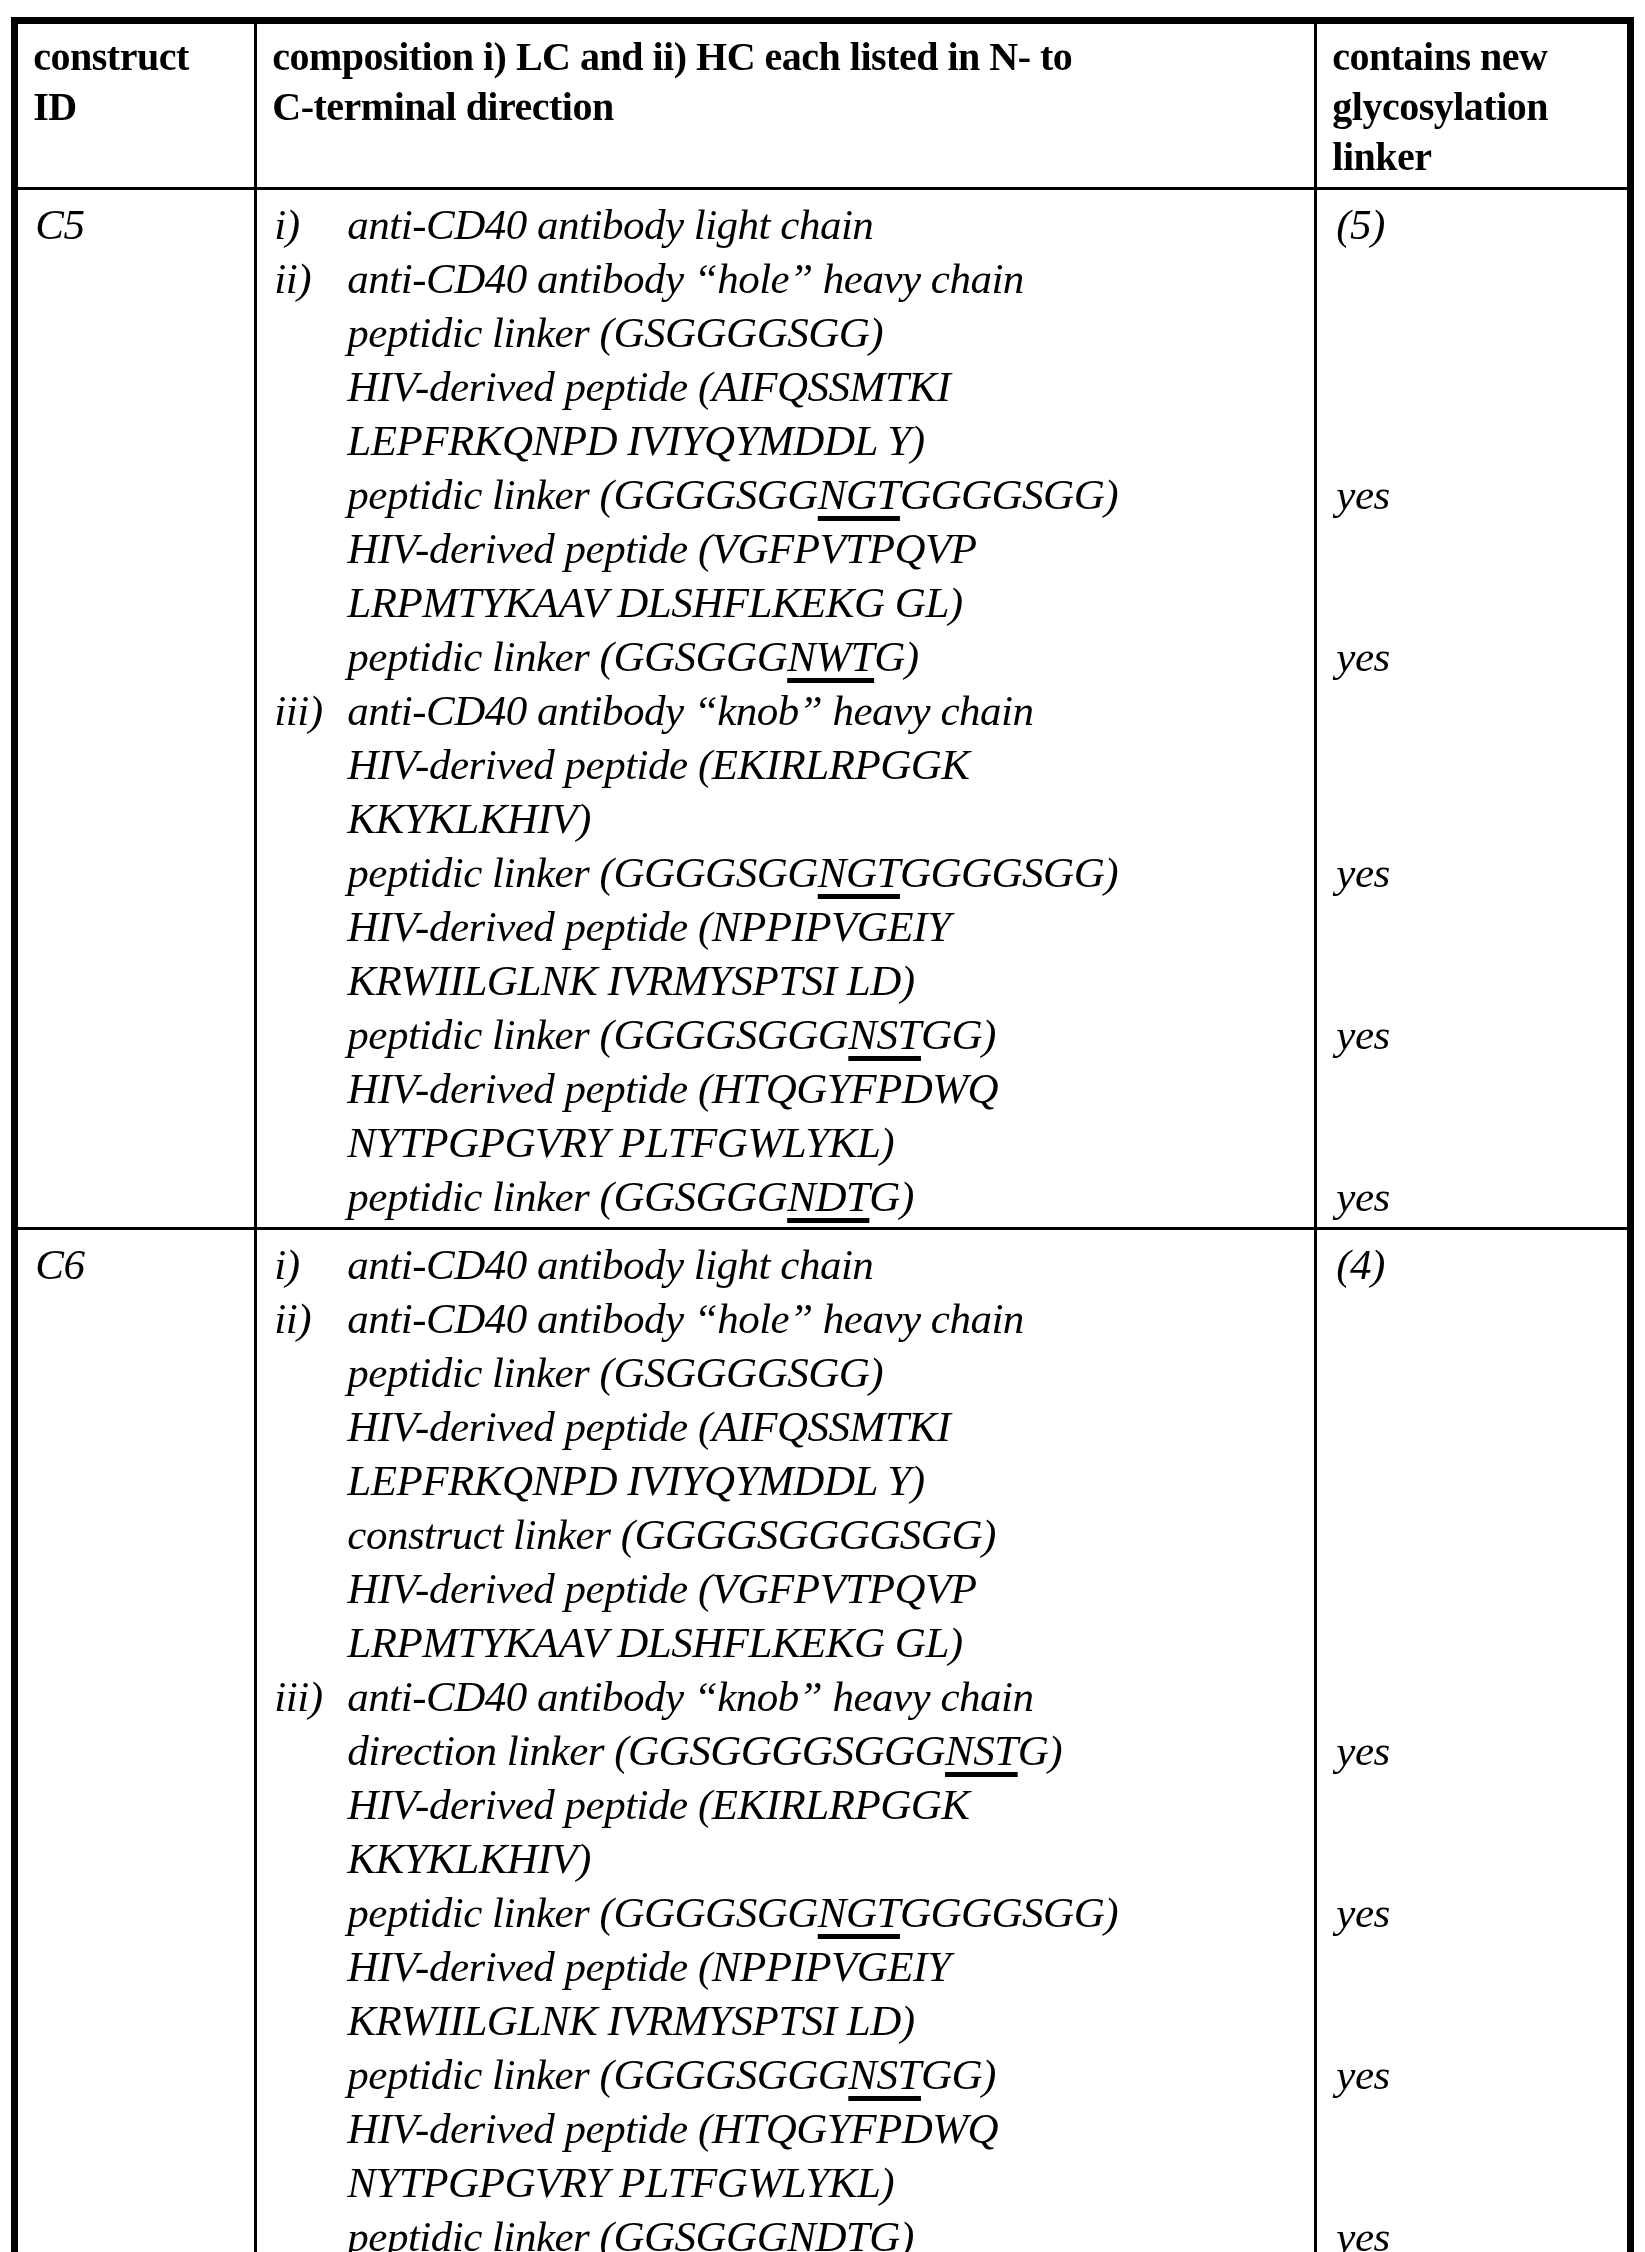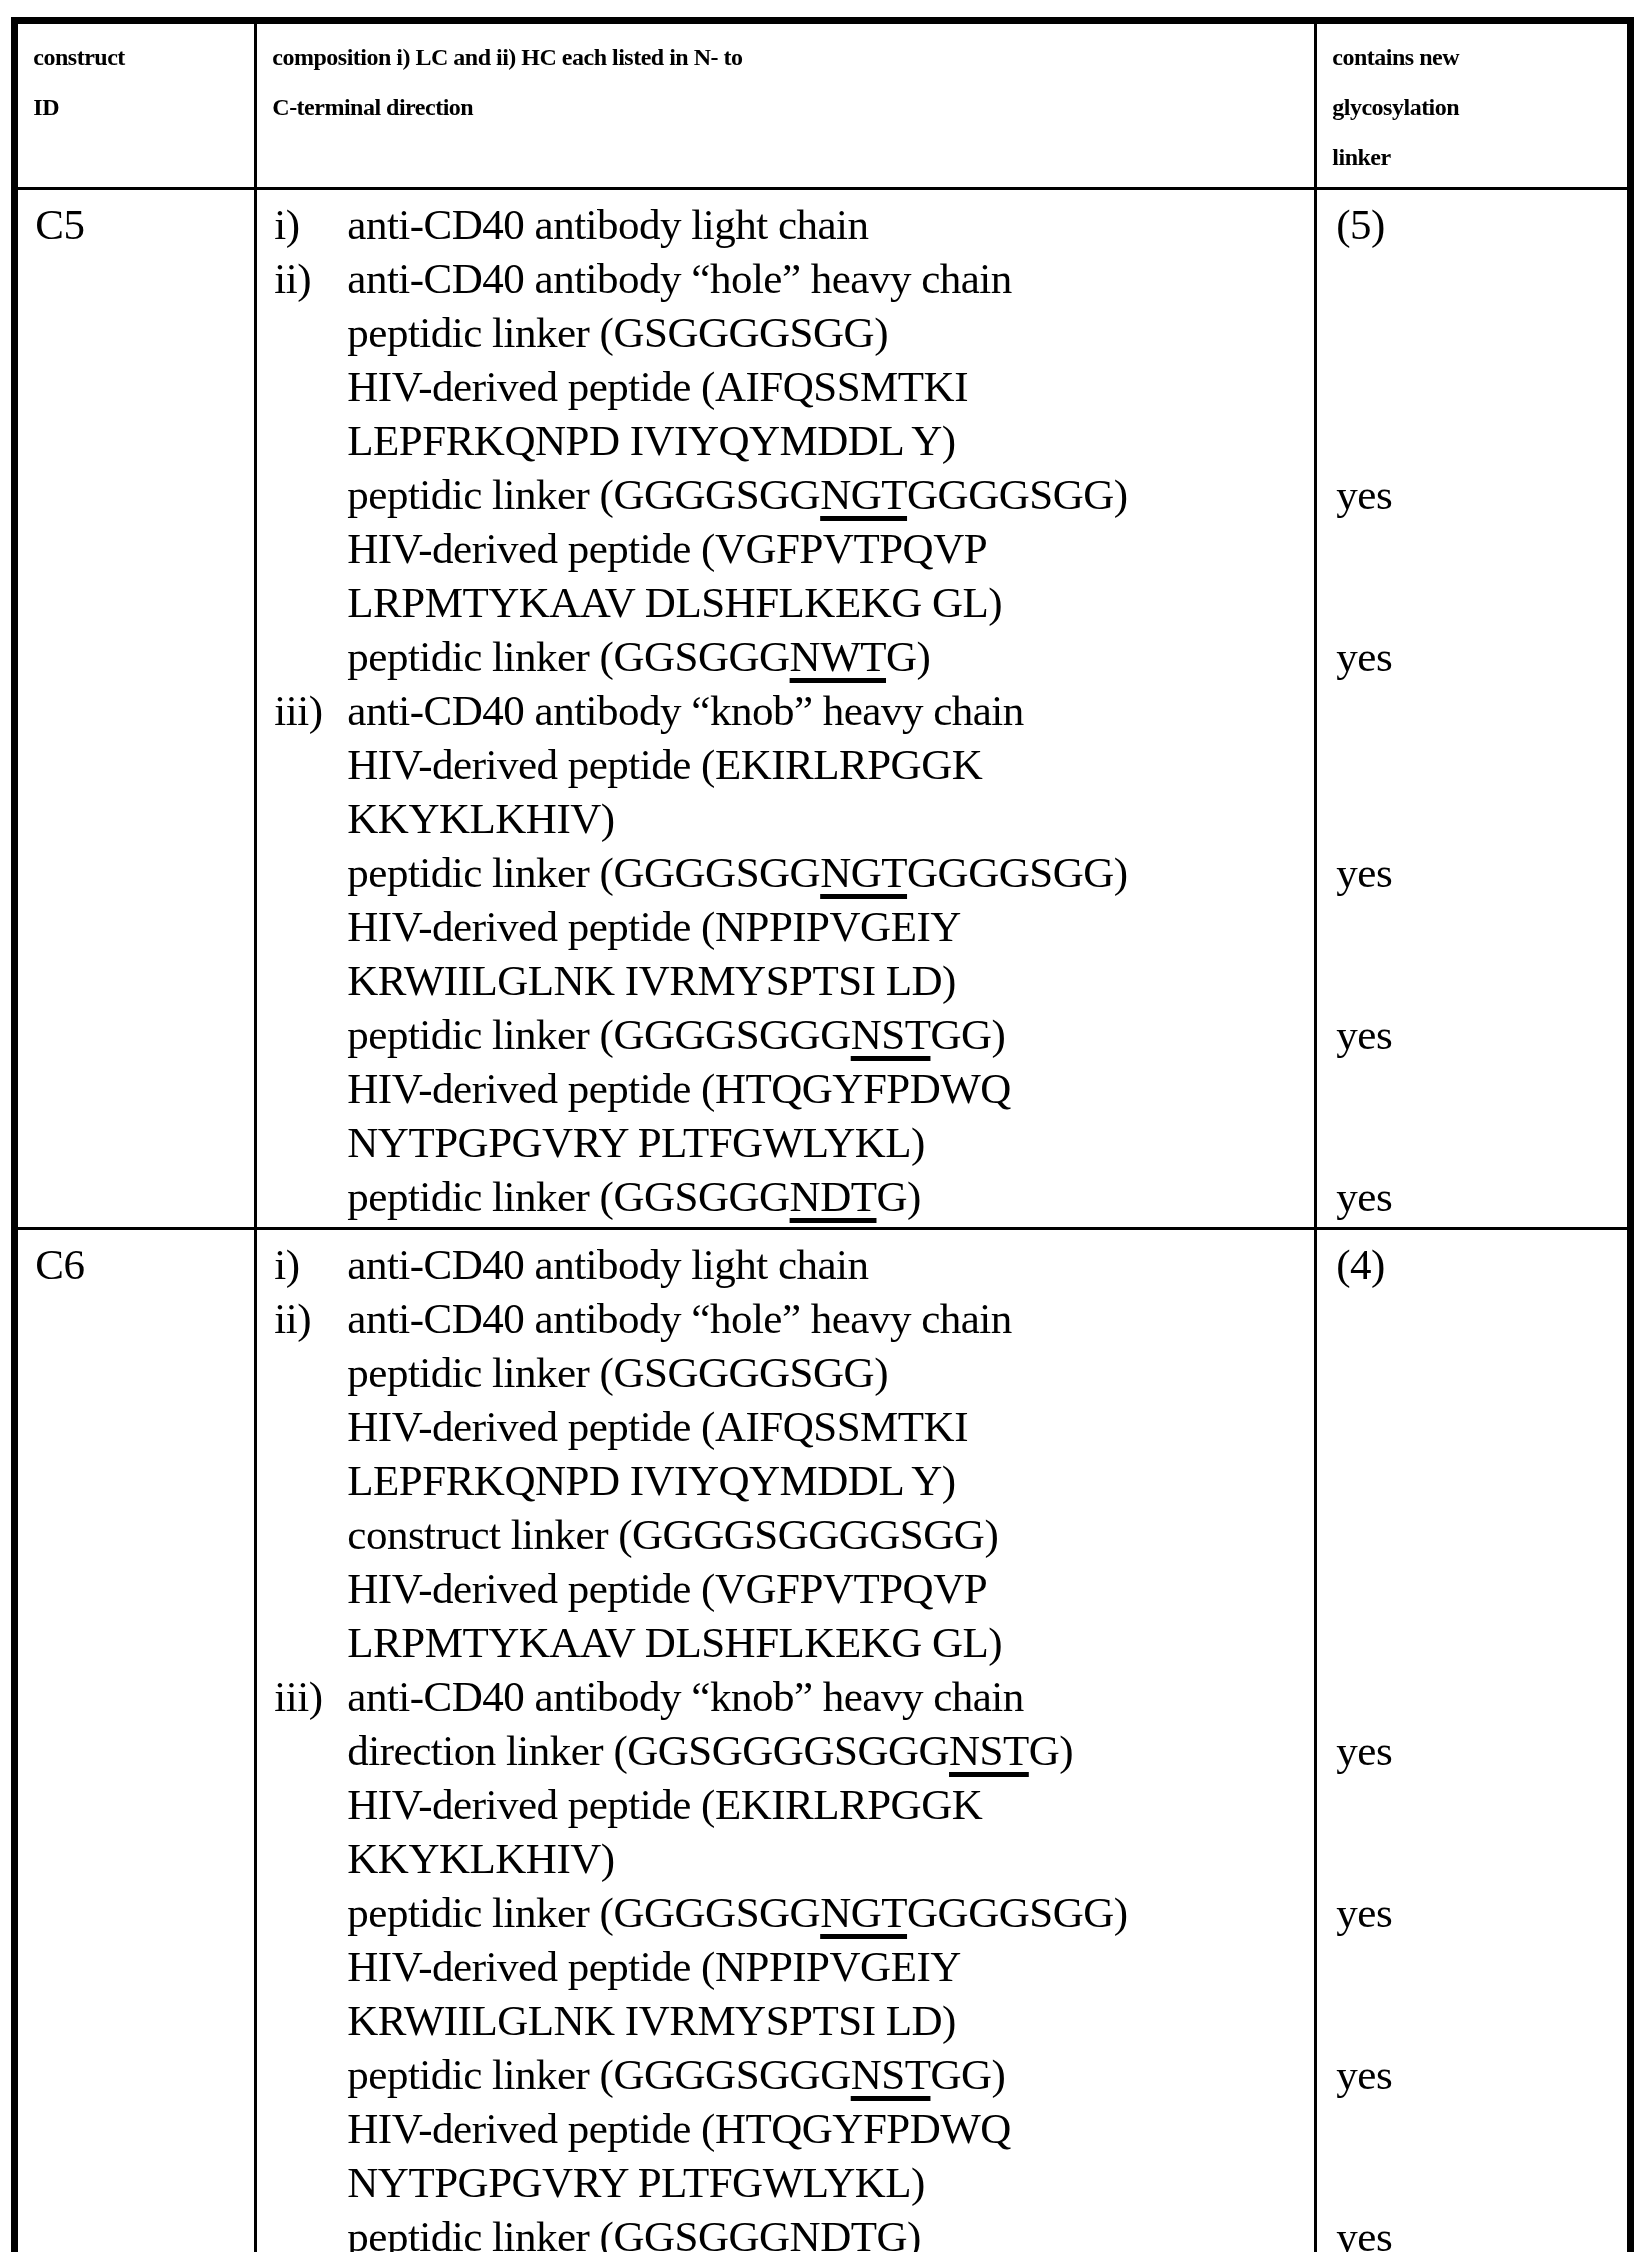--- a/index.html
+++ b/index.html
@@ -26,32 +26,33 @@
   col.c-id   { width: 241px; }
   col.c-comp { width: 1060px; }
   col.c-gly  { width: 315px; }
   th, td {
     border: 3.8px solid #000;
     vertical-align: top;
     overflow: hidden;
   }
   th {
     font-weight: bold;
-    font-size: 24px;
+    font-size: 40px;
     line-height: 50px;
     text-align: left;
     padding: 7.5px 9.4px 5.6px 15px;
     white-space: pre-line;
     letter-spacing: -0.5px;
   }
   td {
     font-size: 43px;
     line-height: 54px;
     letter-spacing: -0.5px;
     padding: 7.5px 0 3.8px 0;
+    font-style: italic;
   }
   td.id-cell  { padding-left: 17px; }
   td.comp-cell{ padding-left: 17px; }
   td.gly-cell { padding-left: 19px; }
   .line {
     white-space: nowrap;
     height: 54px;
     line-height: 54px;
   }
   .marker {

